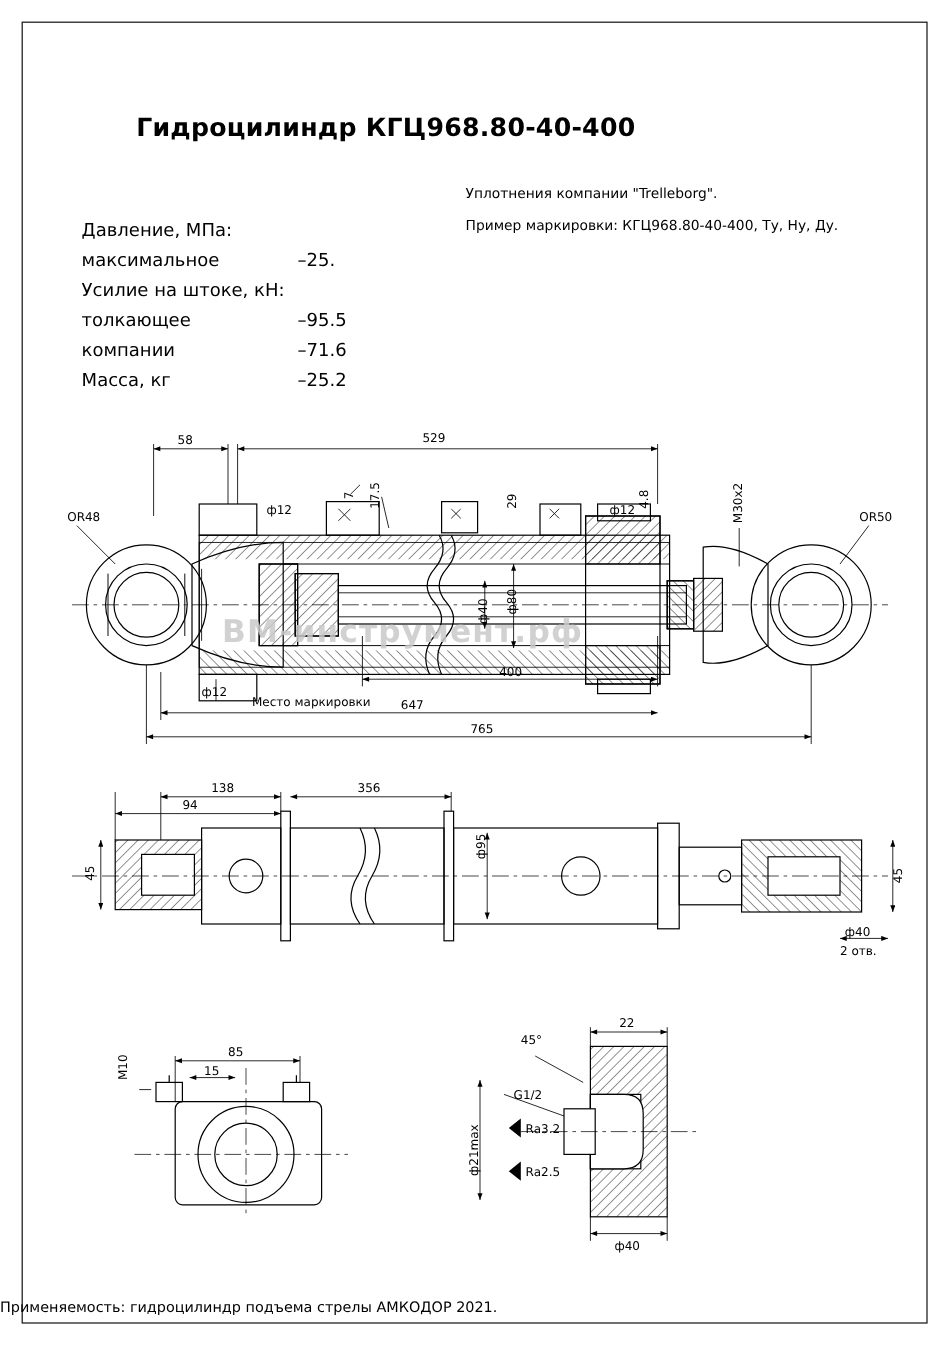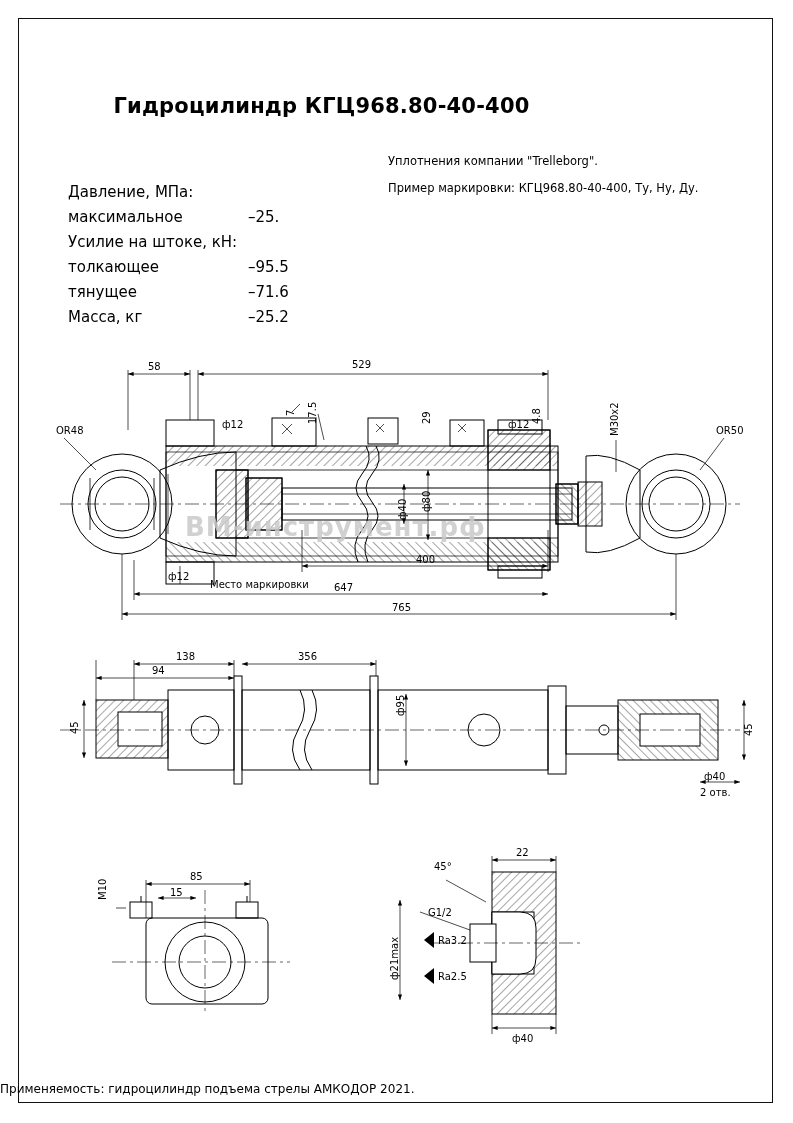--- a/index.html
+++ b/index.html
@@ -37,21 +37,21 @@
       </div>
     <div class="row">
         <span class="lbl">Усилие на штоке, кН:</span>
         <span class="val"></span>
       </div>
     <div class="row">
         <span class="lbl">толкающее</span>
         <span class="val">–95.5</span>
       </div>
     <div class="row">
-        <span class="lbl">тянущее</span>
+        <span class="lbl">компании</span>
         <span class="val">–71.6</span>
       </div>
     <div class="row">
         <span class="lbl">Масса, кг</span>
         <span class="val">–25.2</span>
       </div>
   </div>
 
   <div class="notes">
     <div>Уплотнения компании "Trelleborg".</div>

